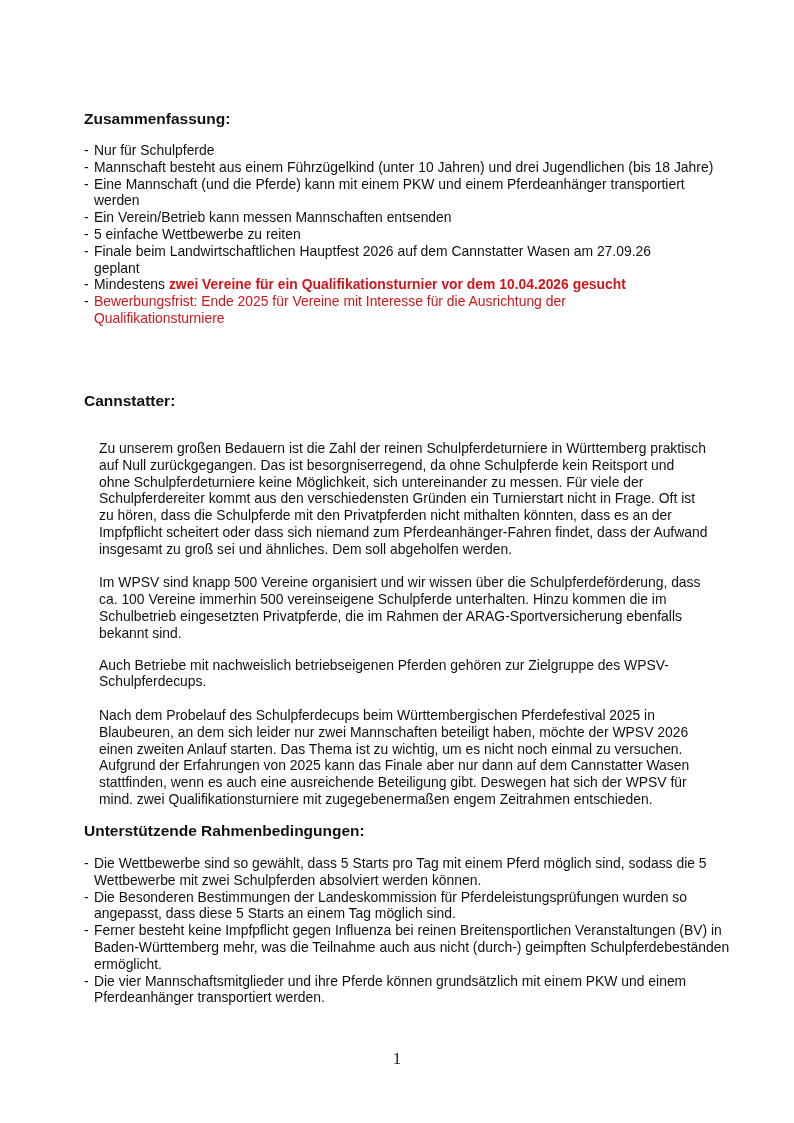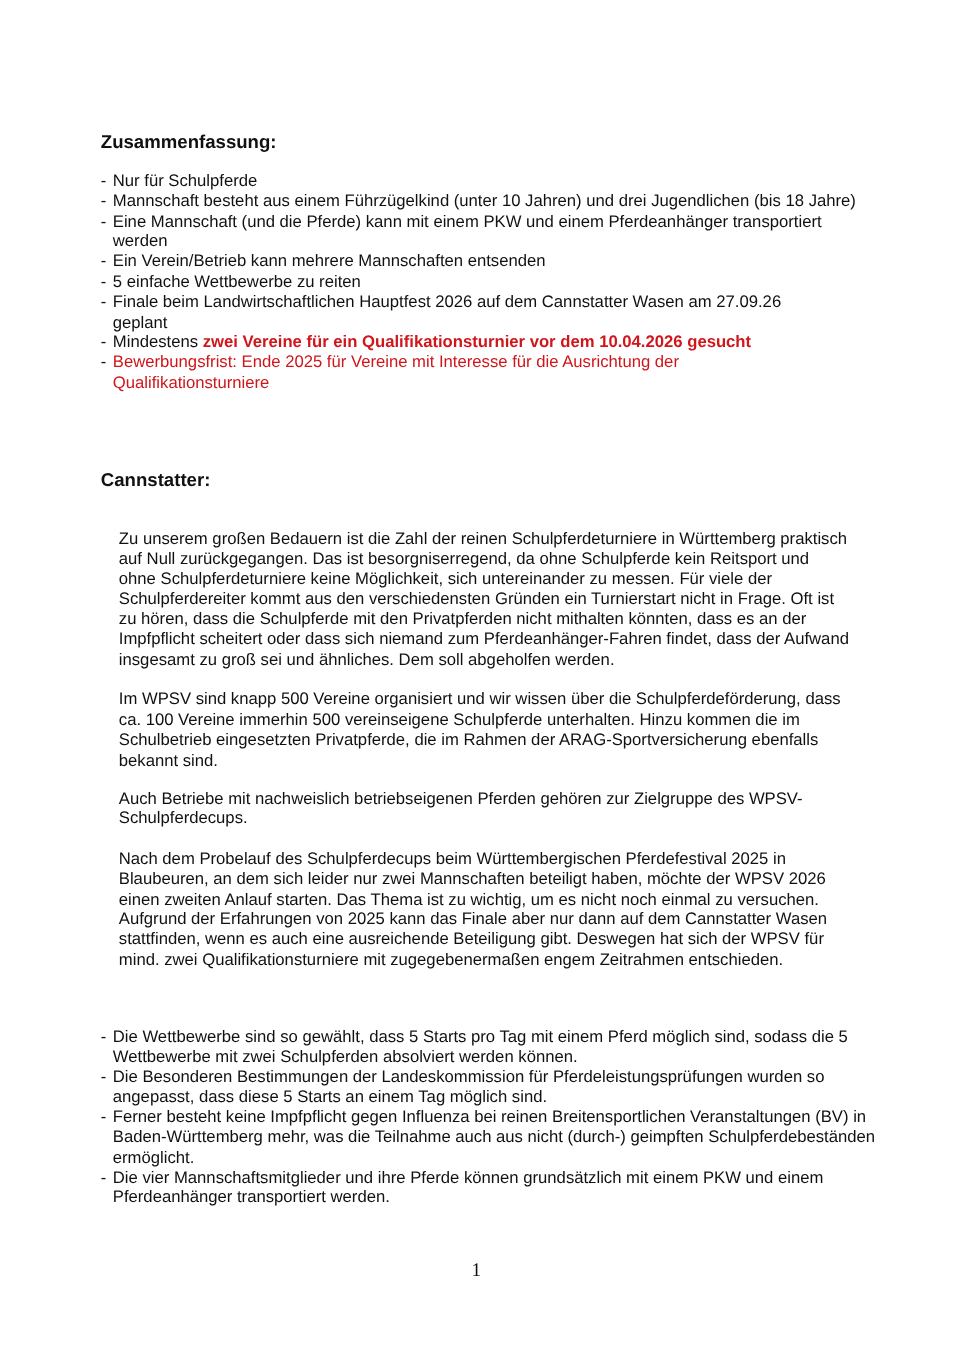--- a/index.html
+++ b/index.html
@@ -35,36 +35,37 @@
 
 <div class="page">
 
 
   <h2 class="h2" style="top:110px;">Zusammenfassung:</h2>
   <div class="block" style="top:142px;">
     <ul class="bullets">
       <li><span class="dash">-</span><span>Nur für Schulpferde</span></li>
       <li style="padding-right:16px;"><span class="dash">-</span><span>Mannschaft besteht aus einem Führzügelkind (unter 10 Jahren) und drei Jugendlichen (bis 18 Jahre)</span></li>
       <li><span class="dash">-</span><span>Eine Mannschaft (und die Pferde) kann mit einem PKW und einem Pferdeanhänger transportiert werden</span></li>
-      <li><span class="dash">-</span><span>Ein Verein/Betrieb kann mehrere Mannschaften entsenden</span></li>
+      <li><span class="dash">-</span><span>Ein Verein/Betrieb kann messen Mannschaften entsenden</span></li>
       <li><span class="dash">-</span><span>5 einfache Wettbewerbe zu reiten</span></li>
       <li style="padding-right:50px;"><span class="dash">-</span><span>Finale beim Landwirtschaftlichen Hauptfest 2026 auf dem Cannstatter Wasen am 27.09.26 geplant</span></li>
       <li><span class="dash">-</span><span>Mindestens </span><span class="red" style="color: rgb(208, 22, 27); font-weight: bold;">zwei Vereine für ein Qualifikationsturnier vor dem 10.04.2026 gesucht</span></li>
       <li style="padding-right:100px;"><span class="dash">-</span><span class="red" style="color: rgb(208, 22, 27);">Bewerbungsfrist: Ende 2025 für Vereine mit Interesse für die Ausrichtung der Qualifikationsturniere</span></li>
     </ul>
   </div>
 
   <h2 class="h2" style="top:392px;">Cannstatter:</h2>
   <div class="block" style="top:425px; width:640px;">
     <p class="para">Zu unserem großen Bedauern ist die Zahl der reinen Schulpferdeturniere in Württemberg praktisch auf Null zurückgegangen. Das ist besorgniserregend, da ohne Schulpferde kein Reitsport und ohne Schulpferdeturniere keine Möglichkeit, sich untereinander zu messen. Für viele der Schulpferdereiter kommt aus den verschiedensten Gründen ein Turnierstart nicht in Frage. Oft ist zu hören, dass die Schulpferde mit den Privatpferden nicht mithalten könnten, dass es an der Impfpflicht scheitert oder dass sich niemand zum Pferdeanhänger-Fahren findet, dass der Aufwand insgesamt zu groß sei und ähnliches. Dem soll abgeholfen werden.</p>
     <p class="para" style="margin-top:16.8px;">Im WPSV sind knapp 500 Vereine organisiert und wir wissen über die Schulpferdeförderung, dass ca. 100 Vereine immerhin 500 vereinseigene Schulpferde unterhalten. Hinzu kommen die im Schulbetrieb eingesetzten Privatpferde, die im Rahmen der ARAG-Sportversicherung ebenfalls bekannt sind.</p>
     <p class="para">Auch Betriebe mit nachweislich betriebseigenen Pferden gehören zur Zielgruppe des WPSV-Schulpferdecups.</p>
     <p class="para" style="margin-top:16.8px;">Nach dem Probelauf des Schulpferdecups beim Württembergischen Pferdefestival 2025 in Blaubeuren, an dem sich leider nur zwei Mannschaften beteiligt haben, möchte der WPSV 2026 einen zweiten Anlauf starten. Das Thema ist zu wichtig, um es nicht noch einmal zu versuchen. Aufgrund der Erfahrungen von 2025 kann das Finale aber nur dann auf dem Cannstatter Wasen stattfinden, wenn es auch eine ausreichende Beteiligung gibt. Deswegen hat sich der WPSV für mind. zwei Qualifikationsturniere mit zugegebenermaßen engem Zeitrahmen entschieden.</p>
   </div>
 
+  <h2 class="h2" style="top:822px;">Unterstützende Rahmenbedingungen:</h2>
   <div class="block" style="top:855px;">
     <ul class="bullets">
       <li><span class="dash">-</span><span>Die Wettbewerbe sind so gewählt, dass 5 Starts pro Tag mit einem Pferd möglich sind, sodass die 5 Wettbewerbe mit zwei Schulpferden absolviert werden können.</span></li>
       <li><span class="dash">-</span><span>Die Besonderen Bestimmungen der Landeskommission für Pferdeleistungsprüfungen wurden so angepasst, dass diese 5 Starts an einem Tag möglich sind.</span></li>
       <li><span class="dash">-</span><span>Ferner besteht keine Impfpflicht gegen Influenza bei reinen Breitensportlichen Veranstaltungen (BV) in Baden-Württemberg mehr, was die Teilnahme auch aus nicht (durch-) geimpften Schulpferdebeständen ermöglicht.</span></li>
       <li><span class="dash">-</span><span>Die vier Mannschaftsmitglieder und ihre Pferde können grundsätzlich mit einem PKW und einem Pferdeanhänger transportiert werden.</span></li>
     </ul>
   </div>
 
   <div class="page-number">1</div>

